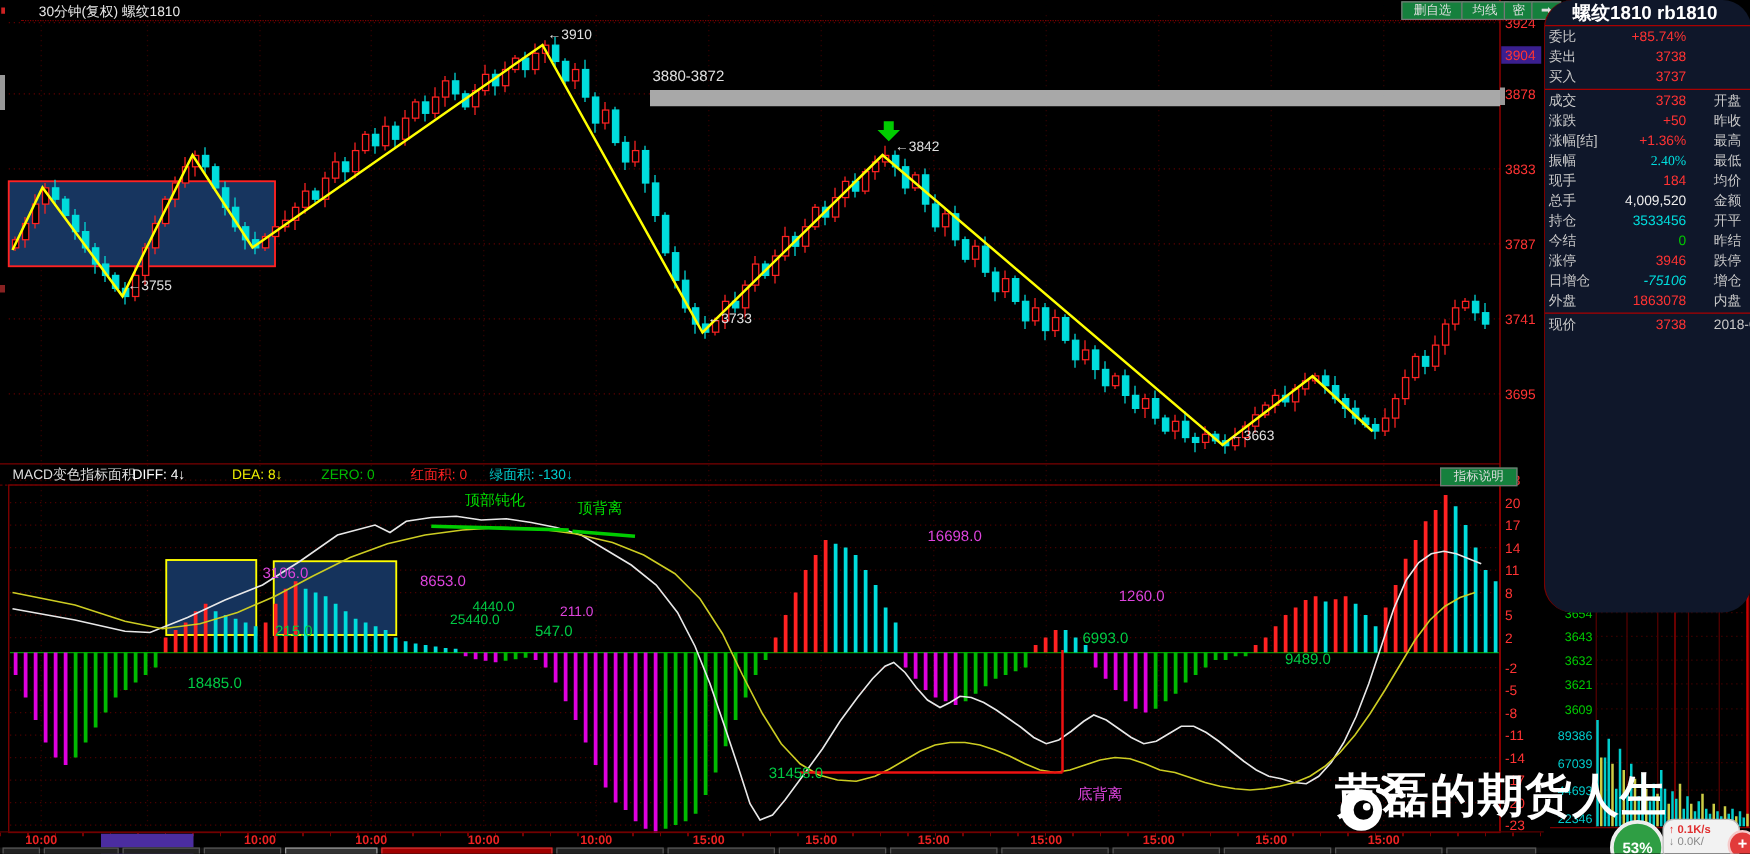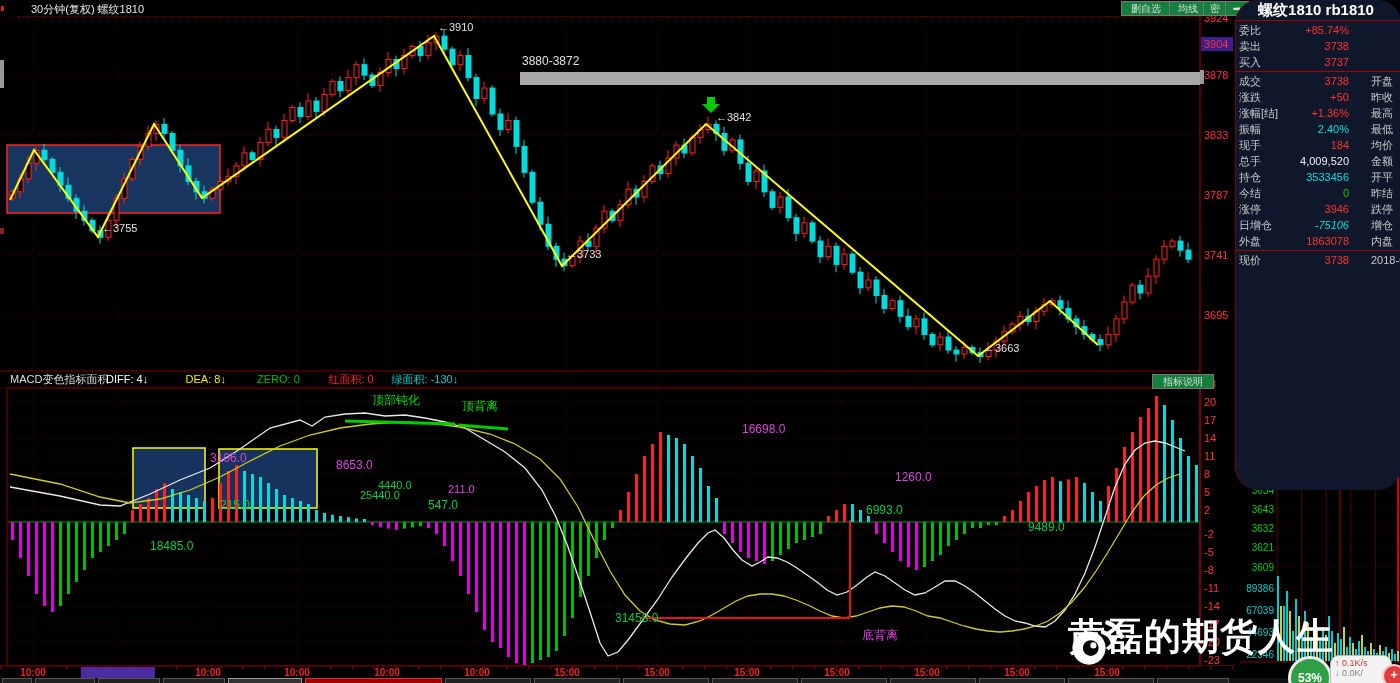--- a/index.html
+++ b/index.html
@@ -35,21 +35,21 @@
   .bseg.red{background:#a00000;border-color:#c33;}
   .bseg.lit{border-color:#999;background:#333;}
   
   #wm{left:1068px;top:612px;display:flex;align-items:center;color:#fff;}
   #wmtext{font-size:37px;font-weight:bold;letter-spacing:1px;white-space:nowrap;}
   
   #pct{left:1288px;top:656px;width:38px;height:38px;border-radius:50%;background:#2f9e44;
        border:3px solid #eee;color:#fff;font-size:12px;font-weight:bold;text-align:center;line-height:38px;}
   #pill{left:1330px;top:655px;width:62px;height:34px;background:#f2f2f2;border:1px solid #bbb;
         border-radius:9px;font-size:9px;color:#333;padding:2px 4px;box-sizing:border-box;white-space:nowrap;}
-  #pill .u{color:#e03030;font-weight:normal;}
+  #pill .u{color:#e03030;font-weight:bold;}
   #redbtn{left:1382px;top:664px;width:20px;height:20px;border-radius:50%;background:#e23b3b;
           border:2px solid #f5caca;color:#fff;font-size:13px;line-height:18px;text-align:center;font-weight:bold;}
   svg{position:absolute;left:0;top:0;}
 </style>
 </head>
 <body>
 
 <div id="app">
 
   <svg id="chart-svg" width="1400" height="683">
@@ -776,21 +776,21 @@
           <span class="pv2"></span>
         </div>
         <div class="prow">
           <span class="pl">涨幅[结]</span>
           <span class="pv" style="color: rgb(255, 51, 51);">+1.36%</span>
           <span class="pl2">最高</span>
           <span class="pv2"></span>
         </div>
         <div class="prow">
           <span class="pl">振幅</span>
-          <span class="pv" style="color: rgb(0, 221, 221);">2.40%</span>
+          <span class="pv" style="color: rgb(0, 221, 221); font-family: Liberation Serif, serif;">2.40%</span>
           <span class="pl2">最低</span>
           <span class="pv2"></span>
         </div>
         <div class="prow">
           <span class="pl">现手</span>
           <span class="pv" style="color: rgb(255, 51, 51);">184</span>
           <span class="pl2">均价</span>
           <span class="pv2"></span>
         </div>
         <div class="prow">

